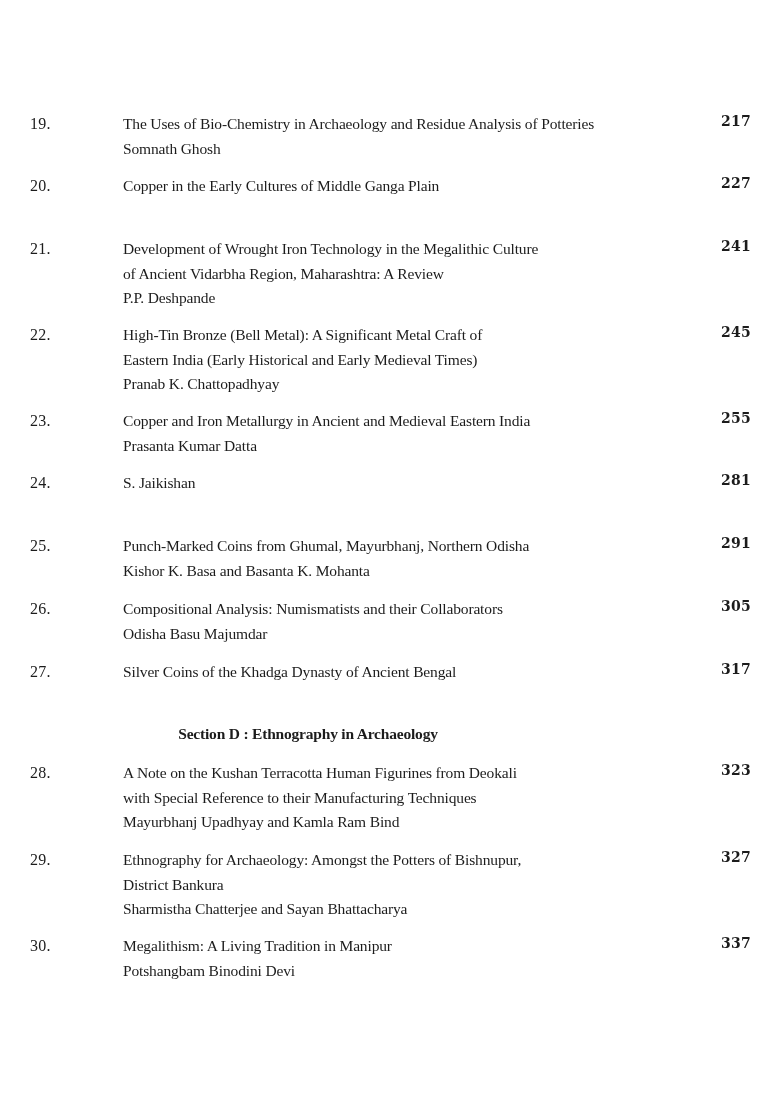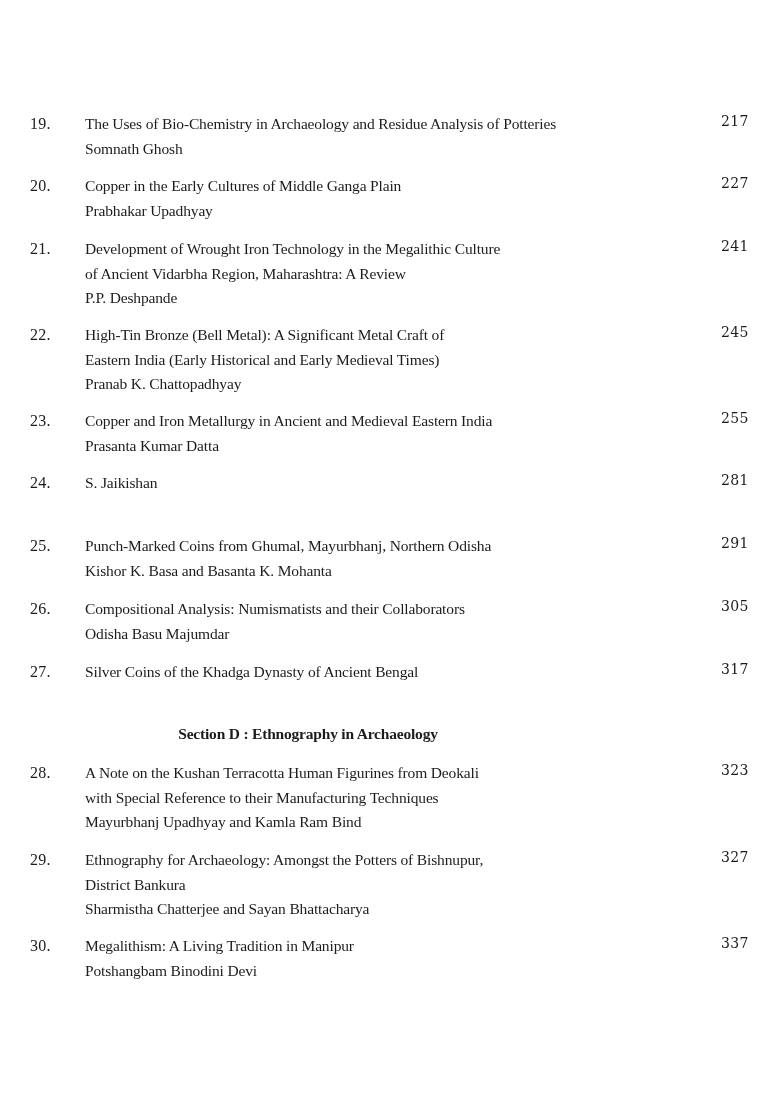--- a/index.html
+++ b/index.html
@@ -40,28 +40,29 @@
       left: 85px;
       top: 0;
       width: 600px;
       font-size: 15.5px;
       line-height: 24.5px;
       letter-spacing: -0.15px;
     }
     .line {
       display: block;
       white-space: nowrap;
+      margin-left: 38px;
     }
     .page-num {
       position: absolute;
       left: 721px;
       top: -3px;
       font-size: 15.5px;
       line-height: 24.5px;
-      font-weight: normal;
+      font-weight: bold;
       font-family: "DejaVu Serif", "Liberation Serif", serif;
       font-size: 14px;
       letter-spacing: 0.3px;
     }
     .section-heading {
       position: absolute;
       top: 723px;
       left: 0;
       width: 616px;
       text-align: center;
@@ -84,21 +85,20 @@
       <span class="line">The Uses of Bio-Chemistry in Archaeology and Residue Analysis of Potteries</span>
       <span class="line">Somnath Ghosh</span>
     </div>
     <span class="page-num">217</span>
   </div>
 
   <div class="entry" style="top:174px;">
     <span class="num">20.</span>
     <div class="body">
       <span class="line">Copper in the Early Cultures of Middle Ganga Plain</span>
-      <span class="line">Prabhakar Upadhyay</span>
     </div>
     <span class="page-num">227</span>
   </div>
 
   <div class="entry" style="top:237px;">
     <span class="num">21.</span>
     <div class="body">
       <span class="line">Development of Wrought Iron Technology in the Megalithic Culture</span>
       <span class="line">of Ancient Vidarbha Region, Maharashtra: A Review</span>
       <span class="line">P.P. Deshpande</span>

